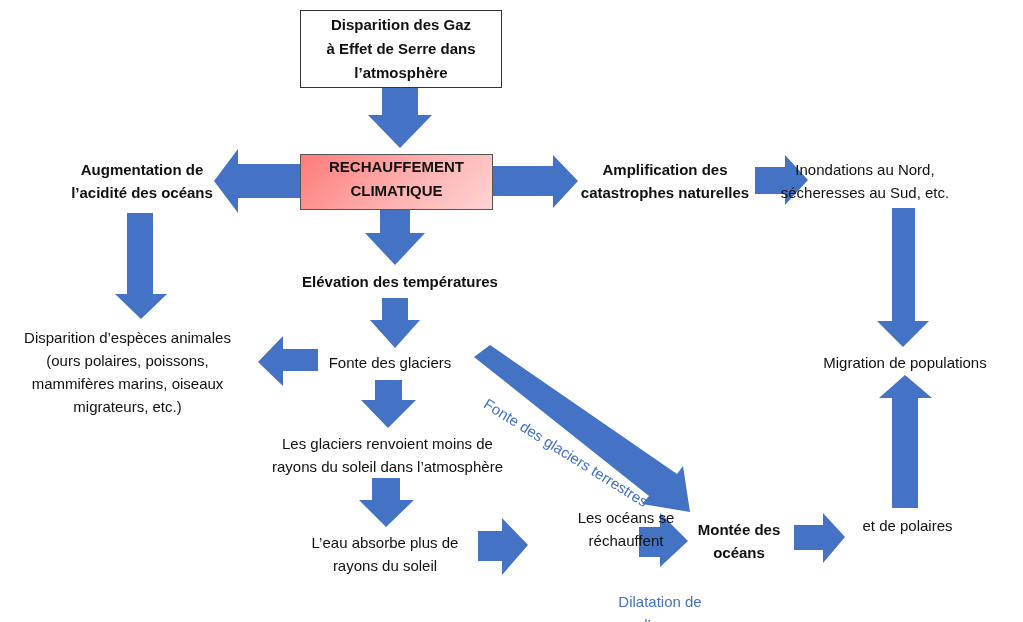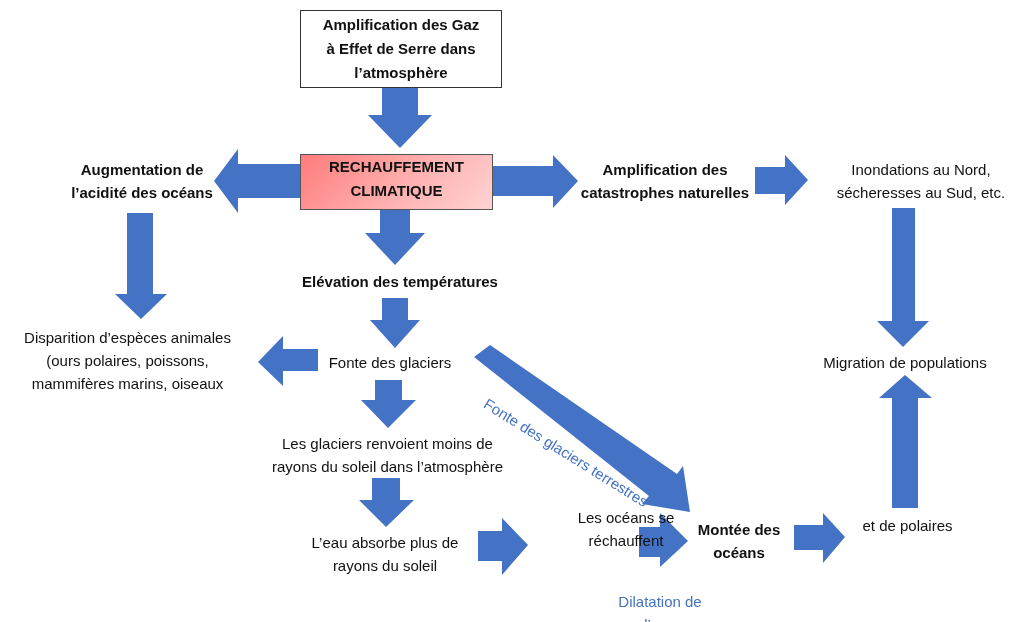--- a/index.html
+++ b/index.html
@@ -53,21 +53,21 @@
 
   <polygon class="arrow" points="478,531 478,561 502,561 502,575 528,545 502,518 502,531"></polygon>
 
   <polygon class="arrow" points="639,527 639,557 660,557 660,567 688,541 660,513 660,527"></polygon>
 
   <polygon class="arrow" points="794,525 794,550 823,550 823,563 845,537 823,513 823,525"></polygon>
 </svg>
 
 <div class="box-top">
   <div>
-    <div>Amplification des Gaz</div>
+    <div>Disparition des Gaz</div>
     <div>à Effet de Serre dans</div>
     <div>l’atmosphère</div>
   </div>
 </div>
 
 <div class="box-main">
   <div>
     <div>RECHAUFFEMENT</div>
     <div>CLIMATIQUE</div>
   </div>
@@ -76,31 +76,32 @@
 <div class="node bold" style="left:62px; top:158px; width:160px;">
   <div>Augmentation de</div>
   <div>l’acidité des océans</div>
 </div>
 
 <div class="node bold" style="left:570px; top:158px; width:190px;">
   <div>Amplification des</div>
   <div>catastrophes naturelles</div>
 </div>
 
-<div class="node" style="left:826px; top:158px; width:190px;">
+<div class="node" style="left:770px; top:158px; width:190px;">
   <div>Inondations au Nord,</div>
   <div>sécheresses au Sud, etc.</div>
 </div>
 
 <div class="node bold" style="left:290px; top:270px; width:220px;">Elévation des températures</div>
 
 <div class="node" style="left:10px; top:326px; width:235px;">
   <div>Disparition d’espèces animales</div>
   <div>(ours polaires, poissons,</div>
   <div>mammifères marins, oiseaux</div>
+  <div>migrateurs, etc.)</div>
 </div>
 
 <div class="node" style="left:320px; top:351px; width:140px;">Fonte des glaciers</div>
 
 <div class="node" style="left:800px; top:351px; width:210px;">Migration de populations</div>
 
 <div class="node" style="left:255px; top:432px; width:265px;">
   <div>Les glaciers renvoient moins de</div>
   <div>rayons du soleil dans l’atmosphère</div>
 </div>

